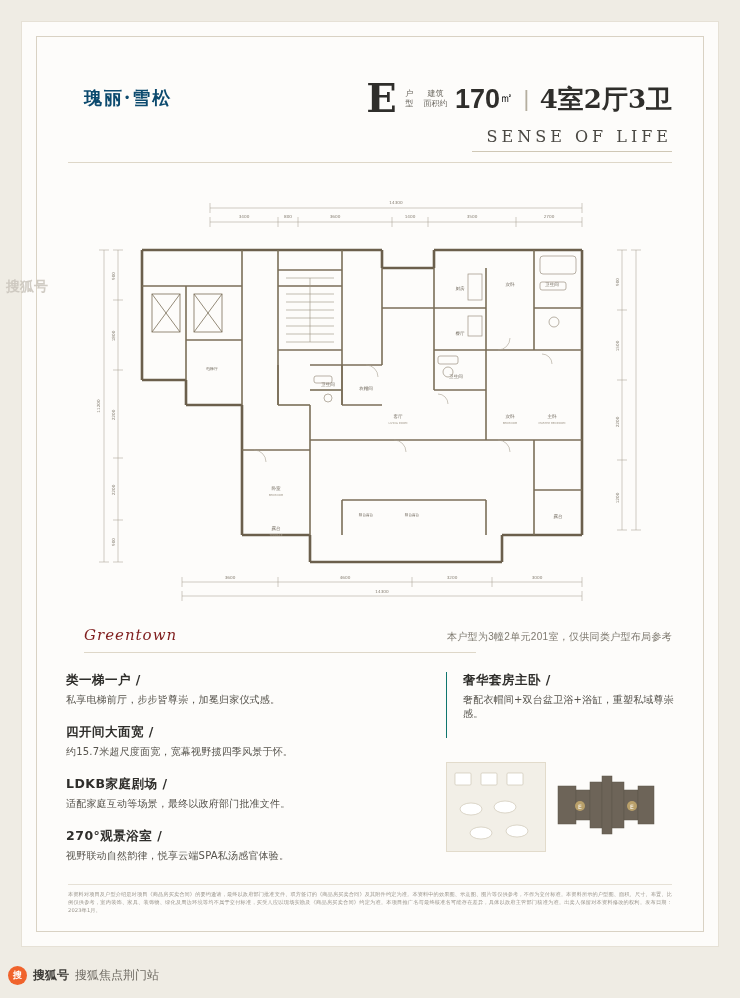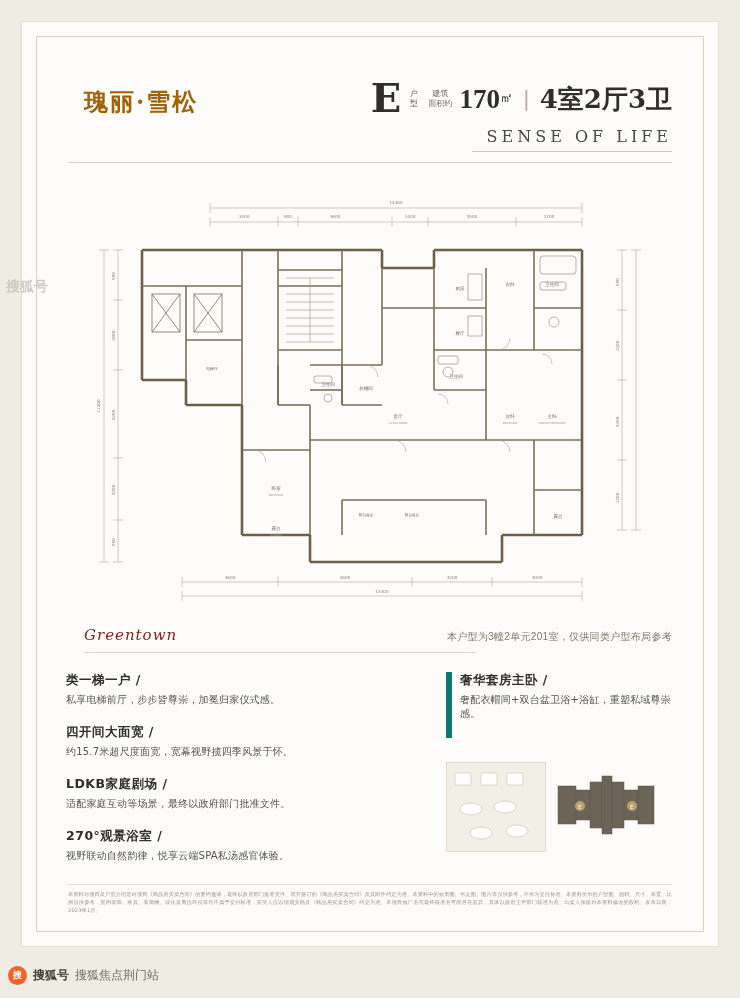--- a/index.html
+++ b/index.html
@@ -20,36 +20,36 @@
     pointer-events:none;
   }
 
   
   .header{
     position:absolute;left:46px;top:48px;right:46px;height:84px;
   }
   .brand{
     position:absolute;left:16px;top:16px;
     font-family:"DejaVu Serif", serif;
-    font-size:24px;letter-spacing:2px;color:#a16207;font-weight:700;
+    font-size:18px;letter-spacing:2px;color:#0c4a6e;font-weight:700;
   }
   .spec{
     position:absolute;right:0;top:4px;text-align:right;white-space:nowrap;
   }
   .spec .big-e{
     font-family:"DejaVu Serif", serif;
     font-size:40px;color:#2f2e2b;vertical-align:-4px;font-weight:700;
     letter-spacing:1px;
   }
   .spec .lbl{
     display:inline-block;font-size:8px;line-height:10px;color:#6a665e;
     vertical-align:2px;margin:0 3px;text-align:center;
   }
   .spec .area{
-    font-family:Liberation Serif, serif;
+    font-family:Liberation Sans, sans-serif;
     font-size:27px;color:#2f2e2b;font-weight:700;letter-spacing:0;
   }
   .spec .sup{font-size:13px;vertical-align:6px;}
   .spec .sep{color:#b5ae9f;font-size:22px;margin:0 6px;vertical-align:2px;}
   .spec .rooms{
     font-family:"DejaVu Serif", serif;font-size:26px;color:#2f2e2b;font-weight:700;
   }
   .spec .sol{
     margin-top:6px;
     font-family:"DejaVu Serif", serif;
@@ -92,21 +92,21 @@
   .feature .f-title{
     font-size:12.5px;color:#2f2e2b;font-weight:700;letter-spacing:.5px;
     font-family:"DejaVu Sans", sans-serif;
   }
   .feature .f-desc{
     margin-top:4px;font-size:10px;color:#56534c;letter-spacing:.2px;
     font-family:"DejaVu Sans", sans-serif;
   }
   .right-col{
     position:absolute;left:424px;top:650px;width:212px;
-    border-left:6px solid #0f766e;padding-left:8px;
+    border-left:1px solid #0f766e;padding-left:16px;
   }
 
   
   .thumbs{
     position:absolute;left:424px;top:740px;width:212px;height:90px;
   }
   .thumb-left{
     position:absolute;left:0;top:0;width:98px;height:88px;
     background:#f2efe7;border:1px solid #e2dbcb;
   }

